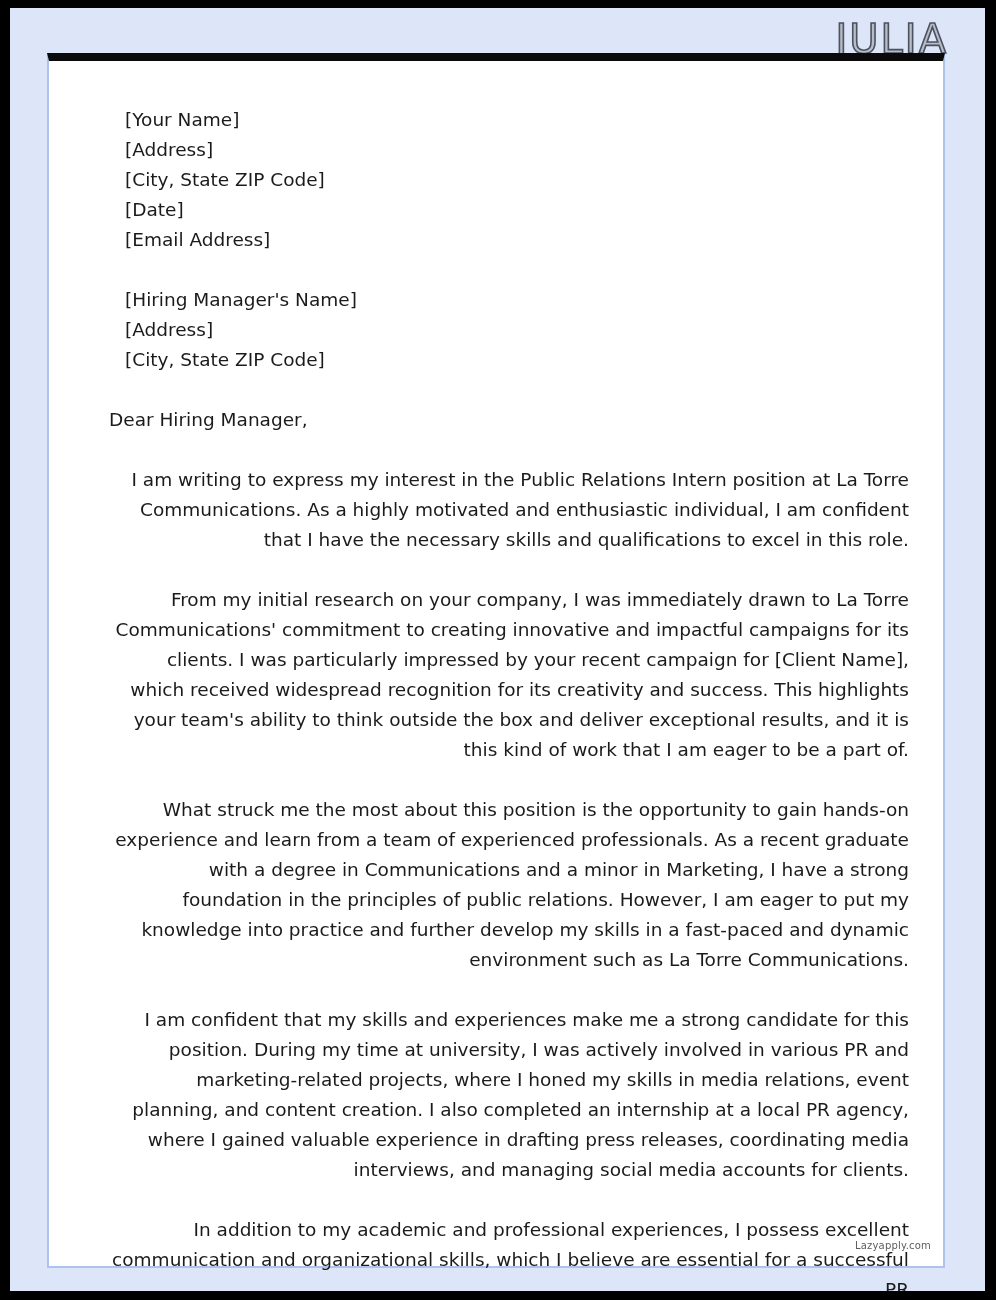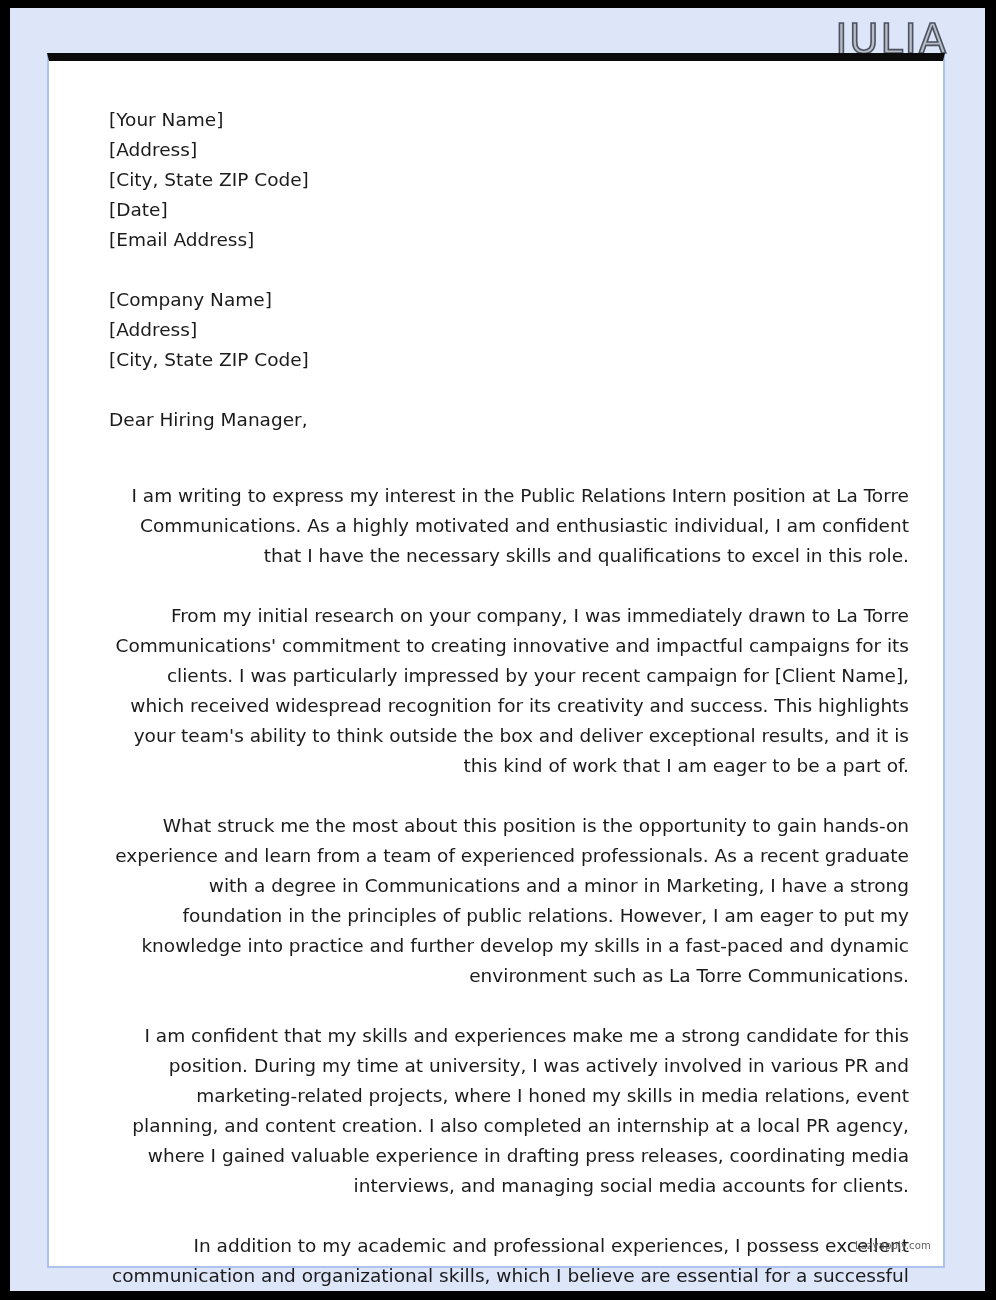--- a/index.html
+++ b/index.html
@@ -69,29 +69,29 @@
     top: 97px;
     width: 800px;
     font-family: "DejaVu Sans", sans-serif;
     font-size: 18.5px;
     line-height: 30px;
     color: #1b1b1b;
     white-space: normal;
   }
 
   .addr-block {
-    margin: 0 0 30px 0;
+    margin: 0 0 30px 16px;
   }
   .addr-line {
     display: block;
     white-space: nowrap;
   }
 
   .salutation {
-    margin: 0 0 46px 0;
+    margin: 0 0 30px 0;
     white-space: nowrap;
   }
 
   .para {
     margin: 0 0 30px 0;
     text-align: right;
   }
   .para:last-child {
     margin-bottom: 0;
   }
@@ -123,21 +123,21 @@
 
     <div class="addr-block">
       <span class="addr-line">[Your Name]</span>
       <span class="addr-line">[Address]</span>
       <span class="addr-line">[City, State ZIP Code]</span>
       <span class="addr-line">[Date]</span>
       <span class="addr-line">[Email Address]</span>
     </div>
 
     <div class="addr-block">
-      <span class="addr-line">[Company Name]</span>
+      <span class="addr-line">[Hiring Manager's Name]</span>
       <span class="addr-line">[Address]</span>
       <span class="addr-line">[City, State ZIP Code]</span>
     </div>
 
     <p class="salutation">Dear Hiring Manager,</p>
 
     <p class="para">I am writing to express my interest in the Public Relations Intern position at La Torre Communications. As a highly motivated and enthusiastic individual, I am confident that I have the necessary skills and qualifications to excel in this role.</p>
     <p class="para">From my initial research on your company, I was immediately drawn to La Torre Communications' commitment to creating innovative and impactful campaigns for its clients. I was particularly impressed by your recent campaign for [Client Name], which received widespread recognition for its creativity and success. This highlights your team's ability to think outside the box and deliver exceptional results, and it is this kind of work that I am eager to be a part of.</p>
     <p class="para">What struck me the most about this position is the opportunity to gain hands-on experience and learn from a team of experienced professionals. As a recent graduate with a degree in Communications and a minor in Marketing, I have a strong foundation in the principles of public relations. However, I am eager to put my knowledge into practice and further develop my skills in a fast-paced and dynamic environment such as La Torre Communications.</p>
     <p class="para">I am confident that my skills and experiences make me a strong candidate for this position. During my time at university, I was actively involved in various PR and marketing-related projects, where I honed my skills in media relations, event planning, and content creation. I also completed an internship at a local PR agency, where I gained valuable experience in drafting press releases, coordinating media interviews, and managing social media accounts for clients.</p>

